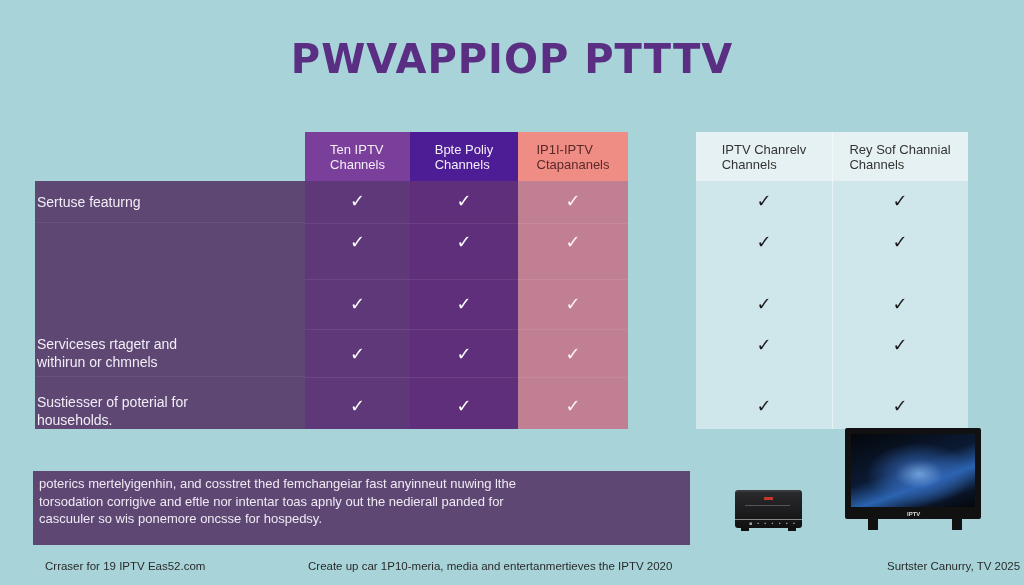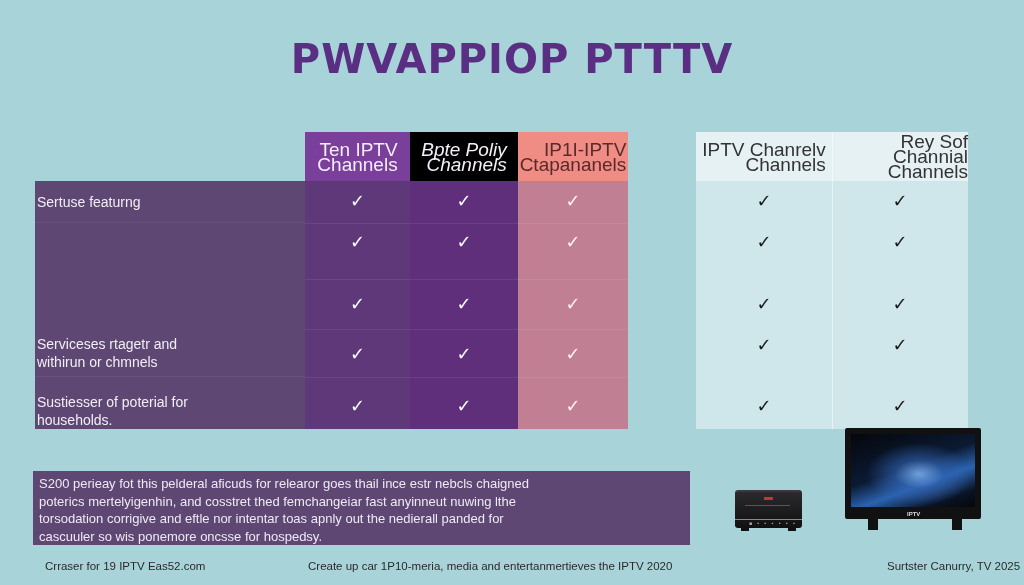--- a/index.html
+++ b/index.html
@@ -16,21 +16,21 @@
       font-weight: bold; font-size: 40px; letter-spacing: 1px;
       color: #5a2e82;
     }
     
     .table-left {
       position: absolute; left: 35px; top: 132px;
     }
     .th-cell {
       position: absolute; top: 0; height: 49px;
       display: flex; align-items: center; justify-content: center;
-      text-align: right; font-size: 19px; line-height: 15px;
+      text-align: left; font-size: 13px; line-height: 15px;
     }
     .feature-col {
       position: absolute; left: 0; top: 49px; width: 270px; height: 248px;
       background: #5e4873;
     }
     .feature-row {
       position: absolute; left: 0; width: 270px;
       display: flex; align-items: center;
       padding-left: 2px; color: #f2eef6; font-size: 14px; line-height: 18px;
       border-bottom: 1px solid rgba(255,255,255,0.06);
@@ -95,21 +95,21 @@
 </head>
 <body>
 
 <div class="title">PWVAPPIOP PTTTV</div>
 
 <div class="table-left">
 
   <div class="th-cell" style="left:270px;width:105px;background:#7a3f9a;color:#f4eef8;">
     <div><span>Ten IPTV</span><br><span>Channels</span></div>
   </div>
-  <div class="th-cell" style="left:375px;width:108px;background:#000000;color:#f4eef8;font-style:italic;">
+  <div class="th-cell" style="left:375px;width:108px;background:#4c1d95;color:#f4eef8;">
     <div><span>Bpte Poliy</span><br><span>Channels</span></div>
   </div>
   <div class="th-cell" style="left:483px;width:110px;background:#ef8c84;color:#5a2a2a;">
     <div><span>IP1I-IPTV</span><br><span>Ctapananels</span></div>
   </div>
 
   <div class="feature-col">
     <div class="feature-row" style="top:0;height:42px;">
         <span>Sertuse featurng</span>
       </div>
@@ -176,21 +176,20 @@
   <div class="col" style="left:136px;width:136px;">
     <div class="check" style="top:9px;">✓</div>
     <div class="check" style="top:50px;">✓</div>
     <div class="check" style="top:112px;">✓</div>
     <div class="check" style="top:153px;">✓</div>
     <div class="check" style="top:214px;">✓</div>
   </div>
 </div>
 
 <div class="textbox">
-  <div>S200 perieay fot this pelderal aficuds for relearor goes thail ince estr nebcls chaigned</div>
   <div>poterics mertelyigenhin, and cosstret thed femchangeiar fast anyinneut nuwing lthe</div>
   <div>torsodation corrigive and eftle nor intentar toas apnly out the nedierall panded for</div>
   <div>cascuuler so wis ponemore oncsse for hospedsy.</div>
 </div>
 
 <div class="stb">
   <div class="led"></div>
     <div class="slot"></div>
     <div class="band"></div>
   <div class="btns">■ ▪ ▪ ▪ ▪ ▪ ▪</div>

